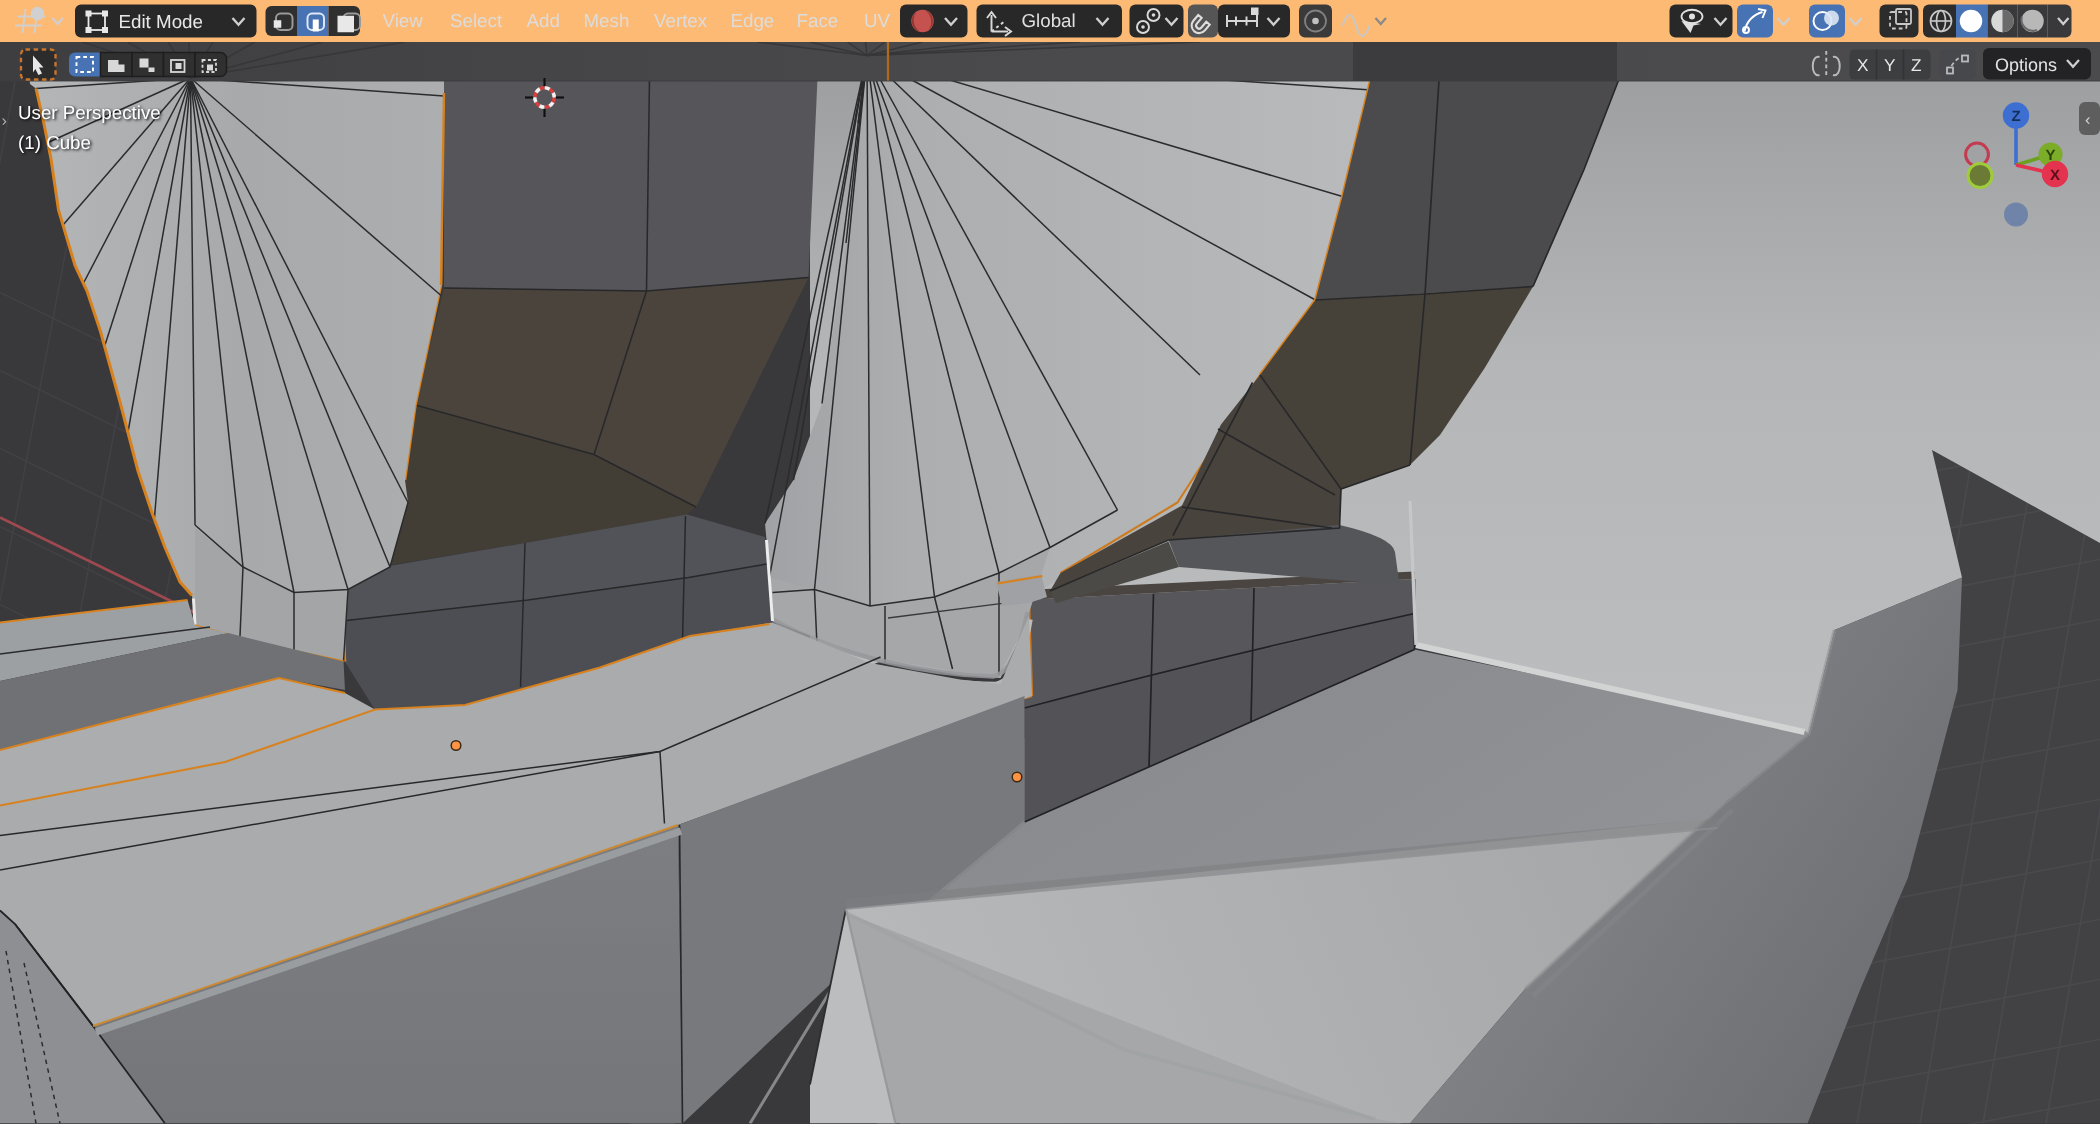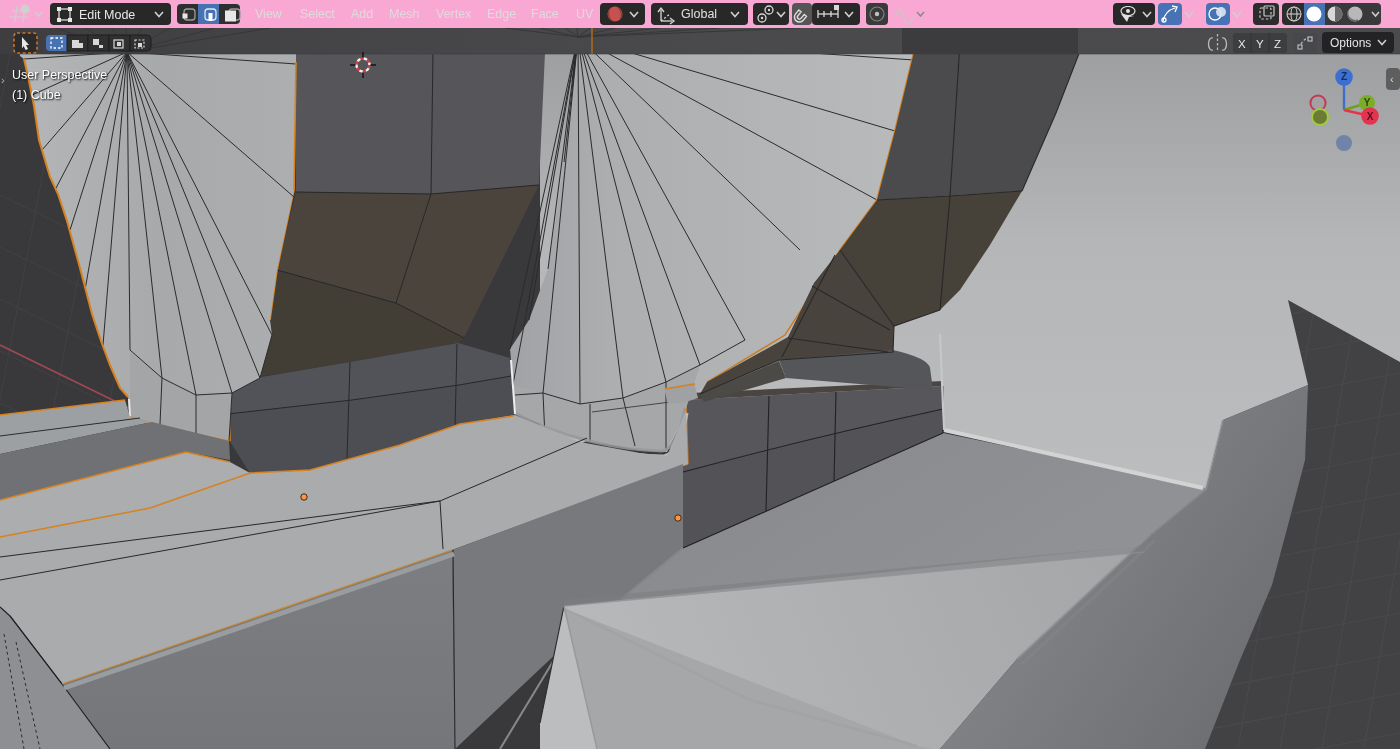--- a/index.html
+++ b/index.html
@@ -1,16 +1,16 @@
 <!DOCTYPE html>
 <html><head><meta charset="utf-8">
 <style>
 *{margin:0;padding:0;box-sizing:border-box}
 html,body{width:1400px;height:749px;overflow:hidden;background:#39393c;font-family:"Liberation Sans",sans-serif}
-#hdr{position:absolute;top:0;left:0;width:1400px;height:28px;background:#f9a8d4;z-index:10}
+#hdr{position:absolute;top:0;left:0;width:1400px;height:28px;background:#fdba74;z-index:10}
 </style></head>
 <body>
 <svg width="1400" height="749" viewBox="0 0 1400 749" style="position:absolute;top:0;left:0">
     <defs>
 <linearGradient id="wall" x1="0" y1="28" x2="0" y2="640" gradientUnits="userSpaceOnUse">
  <stop offset="0" stop-color="#9a9c9e"></stop>
         <stop offset="0.35" stop-color="#b4b6b7"></stop>
         <stop offset="1" stop-color="#c0c1c2"></stop>
 </linearGradient>
 <linearGradient id="floorg" x1="700" y1="430" x2="900" y2="749" gradientUnits="userSpaceOnUse">

